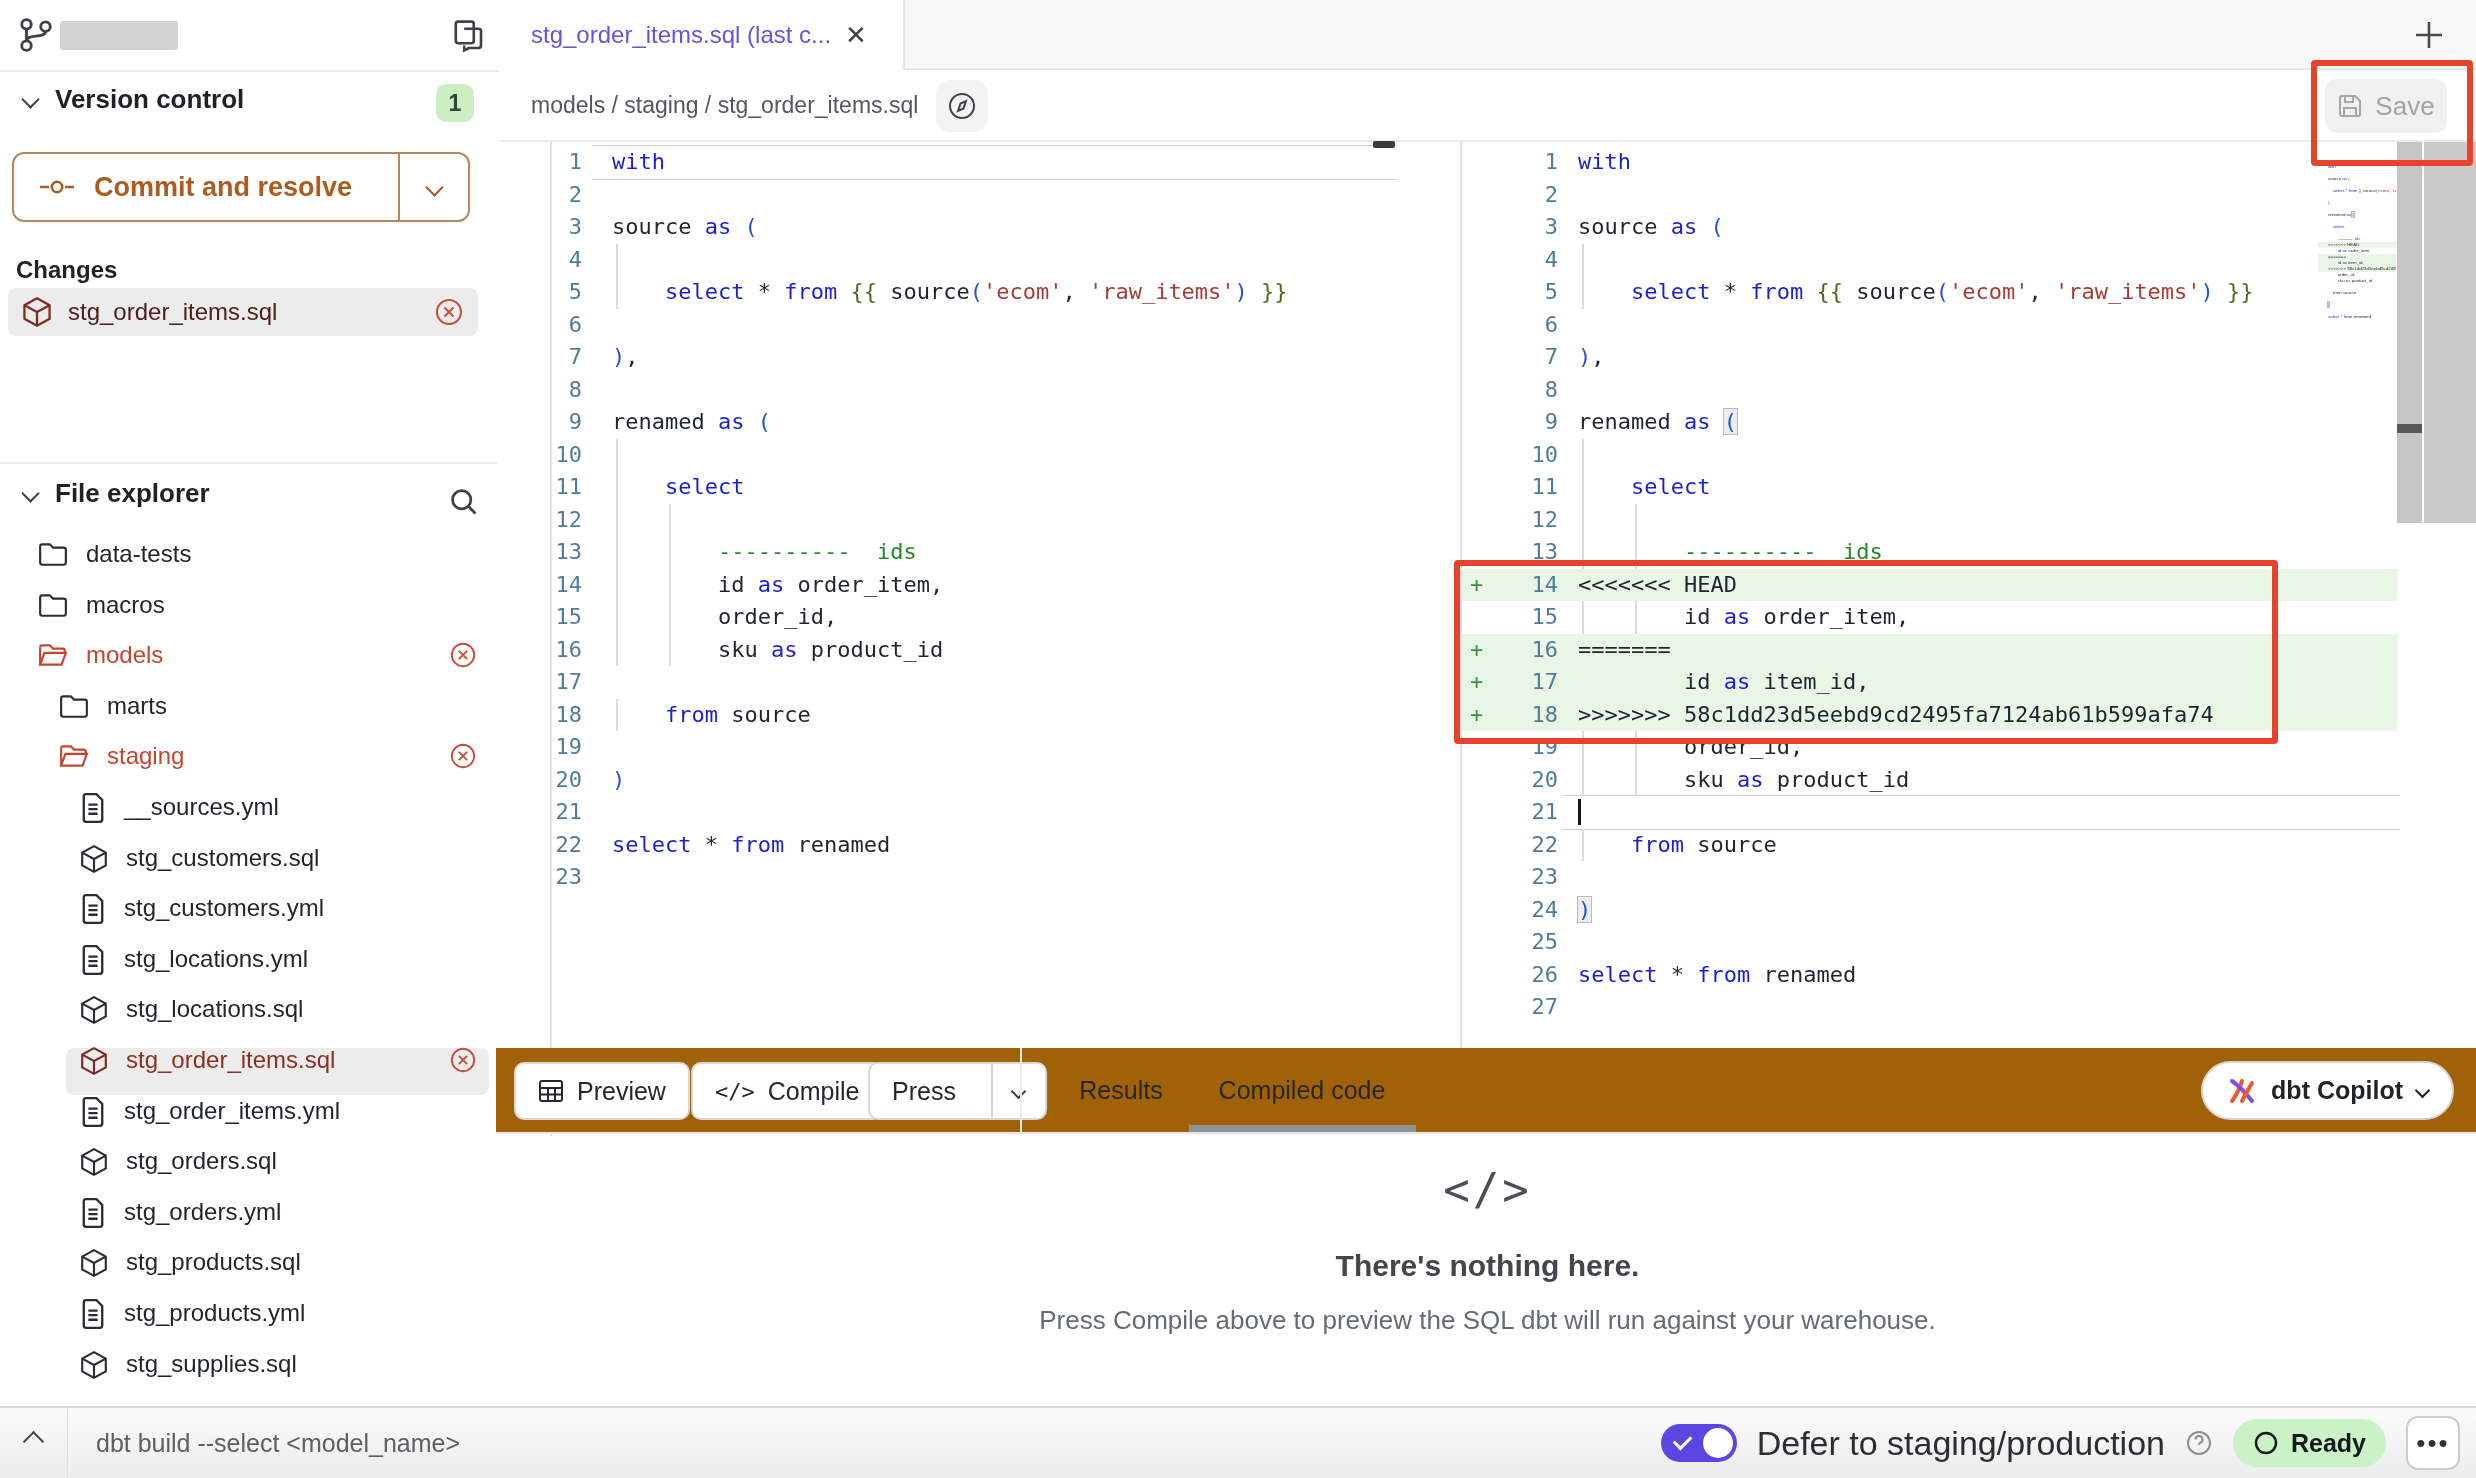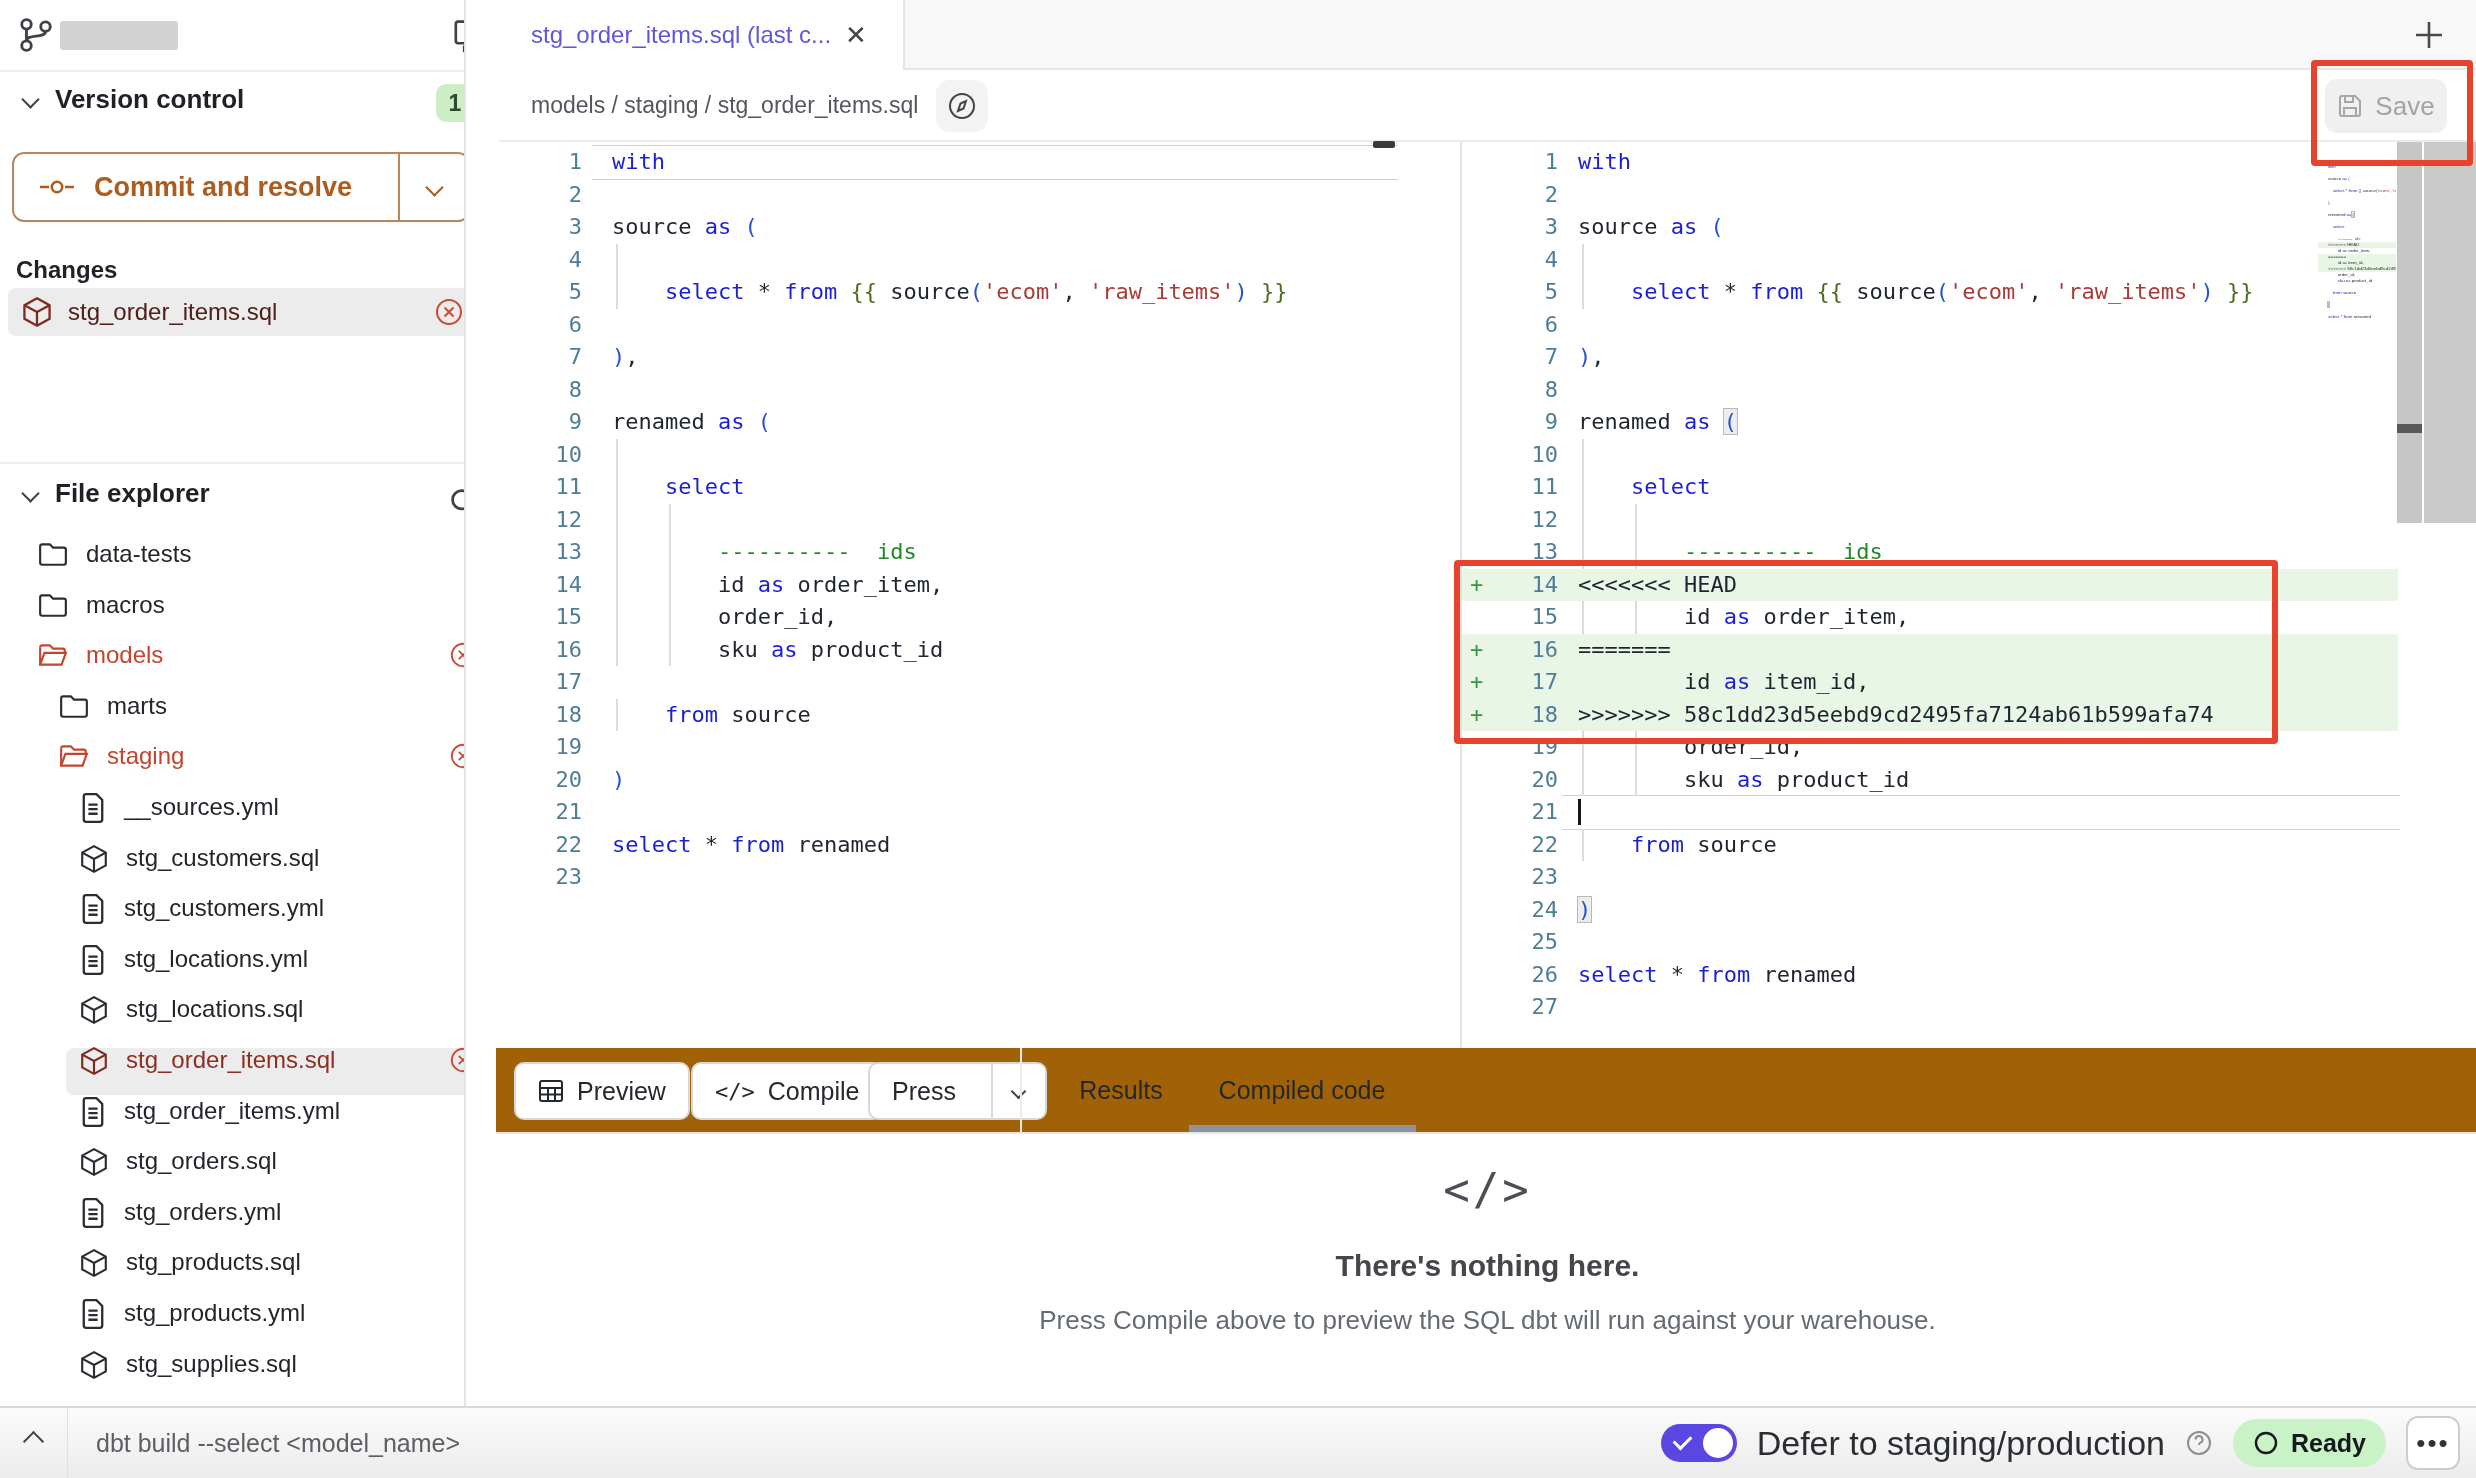--- a/index.html
+++ b/index.html
@@ -1,19 +1,19 @@
 <!DOCTYPE html>
 <html><head>
 <meta charset="utf-8">
 <style>
   html,body{margin:0;padding:0;background:#fff;font-family:"Liberation Sans",sans-serif;}
   #app{position:relative;width:2476px;height:1478px;overflow:hidden;background:#fff;color:#22262B;}
   svg{display:block}
   
-  #sidebar{position:absolute;left:0;top:0;width:466px;height:1406px;background:#fff;border-right:2px solid #E3E3E3;box-sizing:border-box;overflow:hidden}
+  #sidebar{position:absolute;left:0;top:0;width:552px;height:1406px;background:#fff;border-right:2px solid #E3E3E3;box-sizing:border-box;overflow:hidden}
   .sb-header{position:relative;height:70px;border-bottom:2px solid #ECECEC}
   .branch-pill{position:absolute;left:60px;top:21px;width:118px;height:29px;background:#D3D3D3;border-radius:3px}
   .chev{display:inline-block;width:11px;height:11px;border-right:2.5px solid #3E4247;border-bottom:2.5px solid #3E4247;transform:rotate(45deg)}
   .chev.up{transform:rotate(-135deg)}
   .sec-head{position:absolute;left:0;display:flex;align-items:center;gap:18px;padding-left:24px;font-size:26px;font-weight:700;color:#1E2226}
   .badge{position:absolute;left:436px;width:38px;height:38px;border-radius:10px;background:#CDEEC5;color:#2F4A2F;font-size:23px;font-weight:600;display:flex;align-items:center;justify-content:center}
   #commit-btn{position:absolute;left:12px;top:152px;width:458px;height:70px;border:2px solid #BA855A;border-radius:12px;box-sizing:border-box;display:flex;align-items:center;background:#fff;cursor:pointer}
   #commit-btn .lbl{font-size:27px;font-weight:600;color:#AC5C1E;margin-left:20px}
   #commit-btn .split{margin-left:auto;align-self:stretch;display:flex;align-items:center;border-left:2px solid #BA855A;width:68px;justify-content:center}
   #commit-btn .chev{border-color:#AC5C1E}
@@ -739,20 +739,31 @@
     <div class="tbtn" id="btn-lint" style="left:372px">
       <span class="seg1">Press</span>
       <span class="seg2">
           <span class="chev"></span>
         </span>
     </div>
     <div id="tb-sep"></div>
     <div class="rtab" id="tab-results">Results</div>
     <div class="rtab" id="tab-compiled">Compiled code</div>
     <div id="compiled-underline"></div>
+    <div id="copilot-btn">
+      <span>
+        <svg width="30" height="30" viewBox="0 0 30 30" fill="none" stroke-width="4" stroke-linecap="round">
+          <path d="M5 25 C10 18 13 12 15 5" stroke="#F0592B"></path>
+          <path d="M5 5 C12 10 18 16 25 25" stroke="#8250DF"></path>
+          <path d="M15 25 C18 19 22 12 25 7" stroke="#F0592B"></path>
+        </svg>
+      </span>
+      <span class="cl">dbt Copilot</span>
+      <span class="chev" style="border-color:#1F2328"></span>
+    </div>
   </div>
 
   <div id="empty">
     <div class="glyph">&lt;/&gt;</div>
     <div class="t1">There's nothing here.</div>
     <div class="t2">Press Compile above to preview the SQL dbt will run against your warehouse.</div>
   </div>
 
   <div id="bottombar">
     <span id="bb-caret"><span class="chev up" style="width:13px;height:13px"></span></span>

